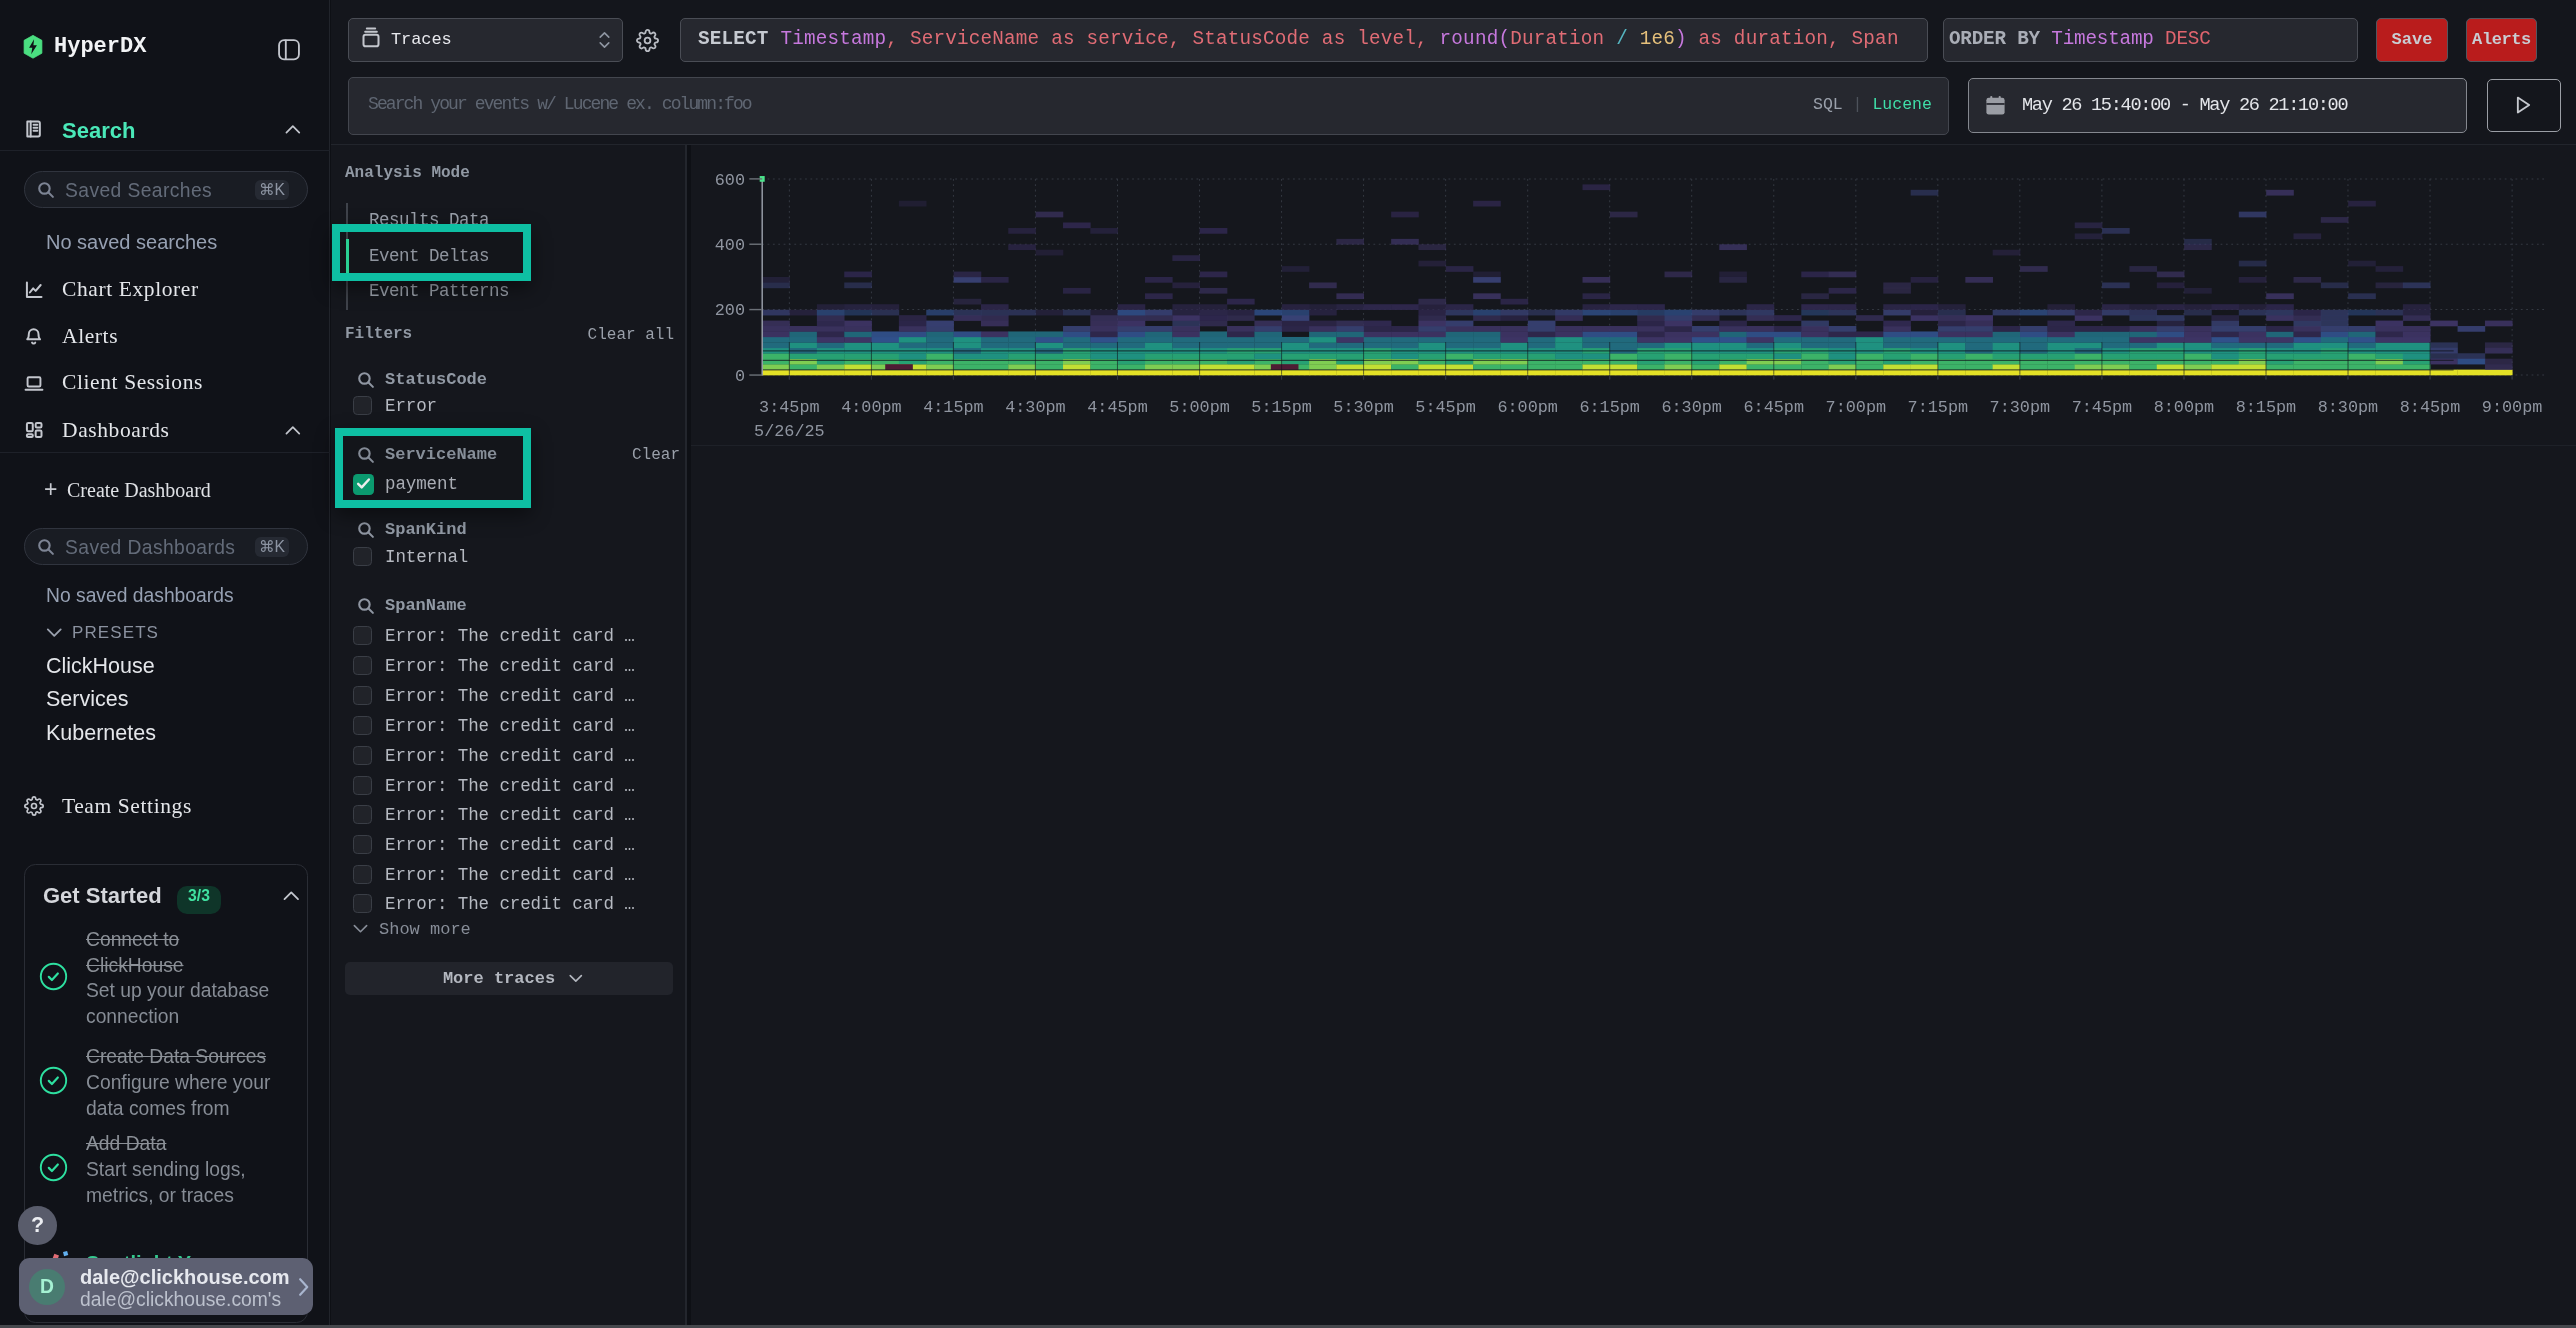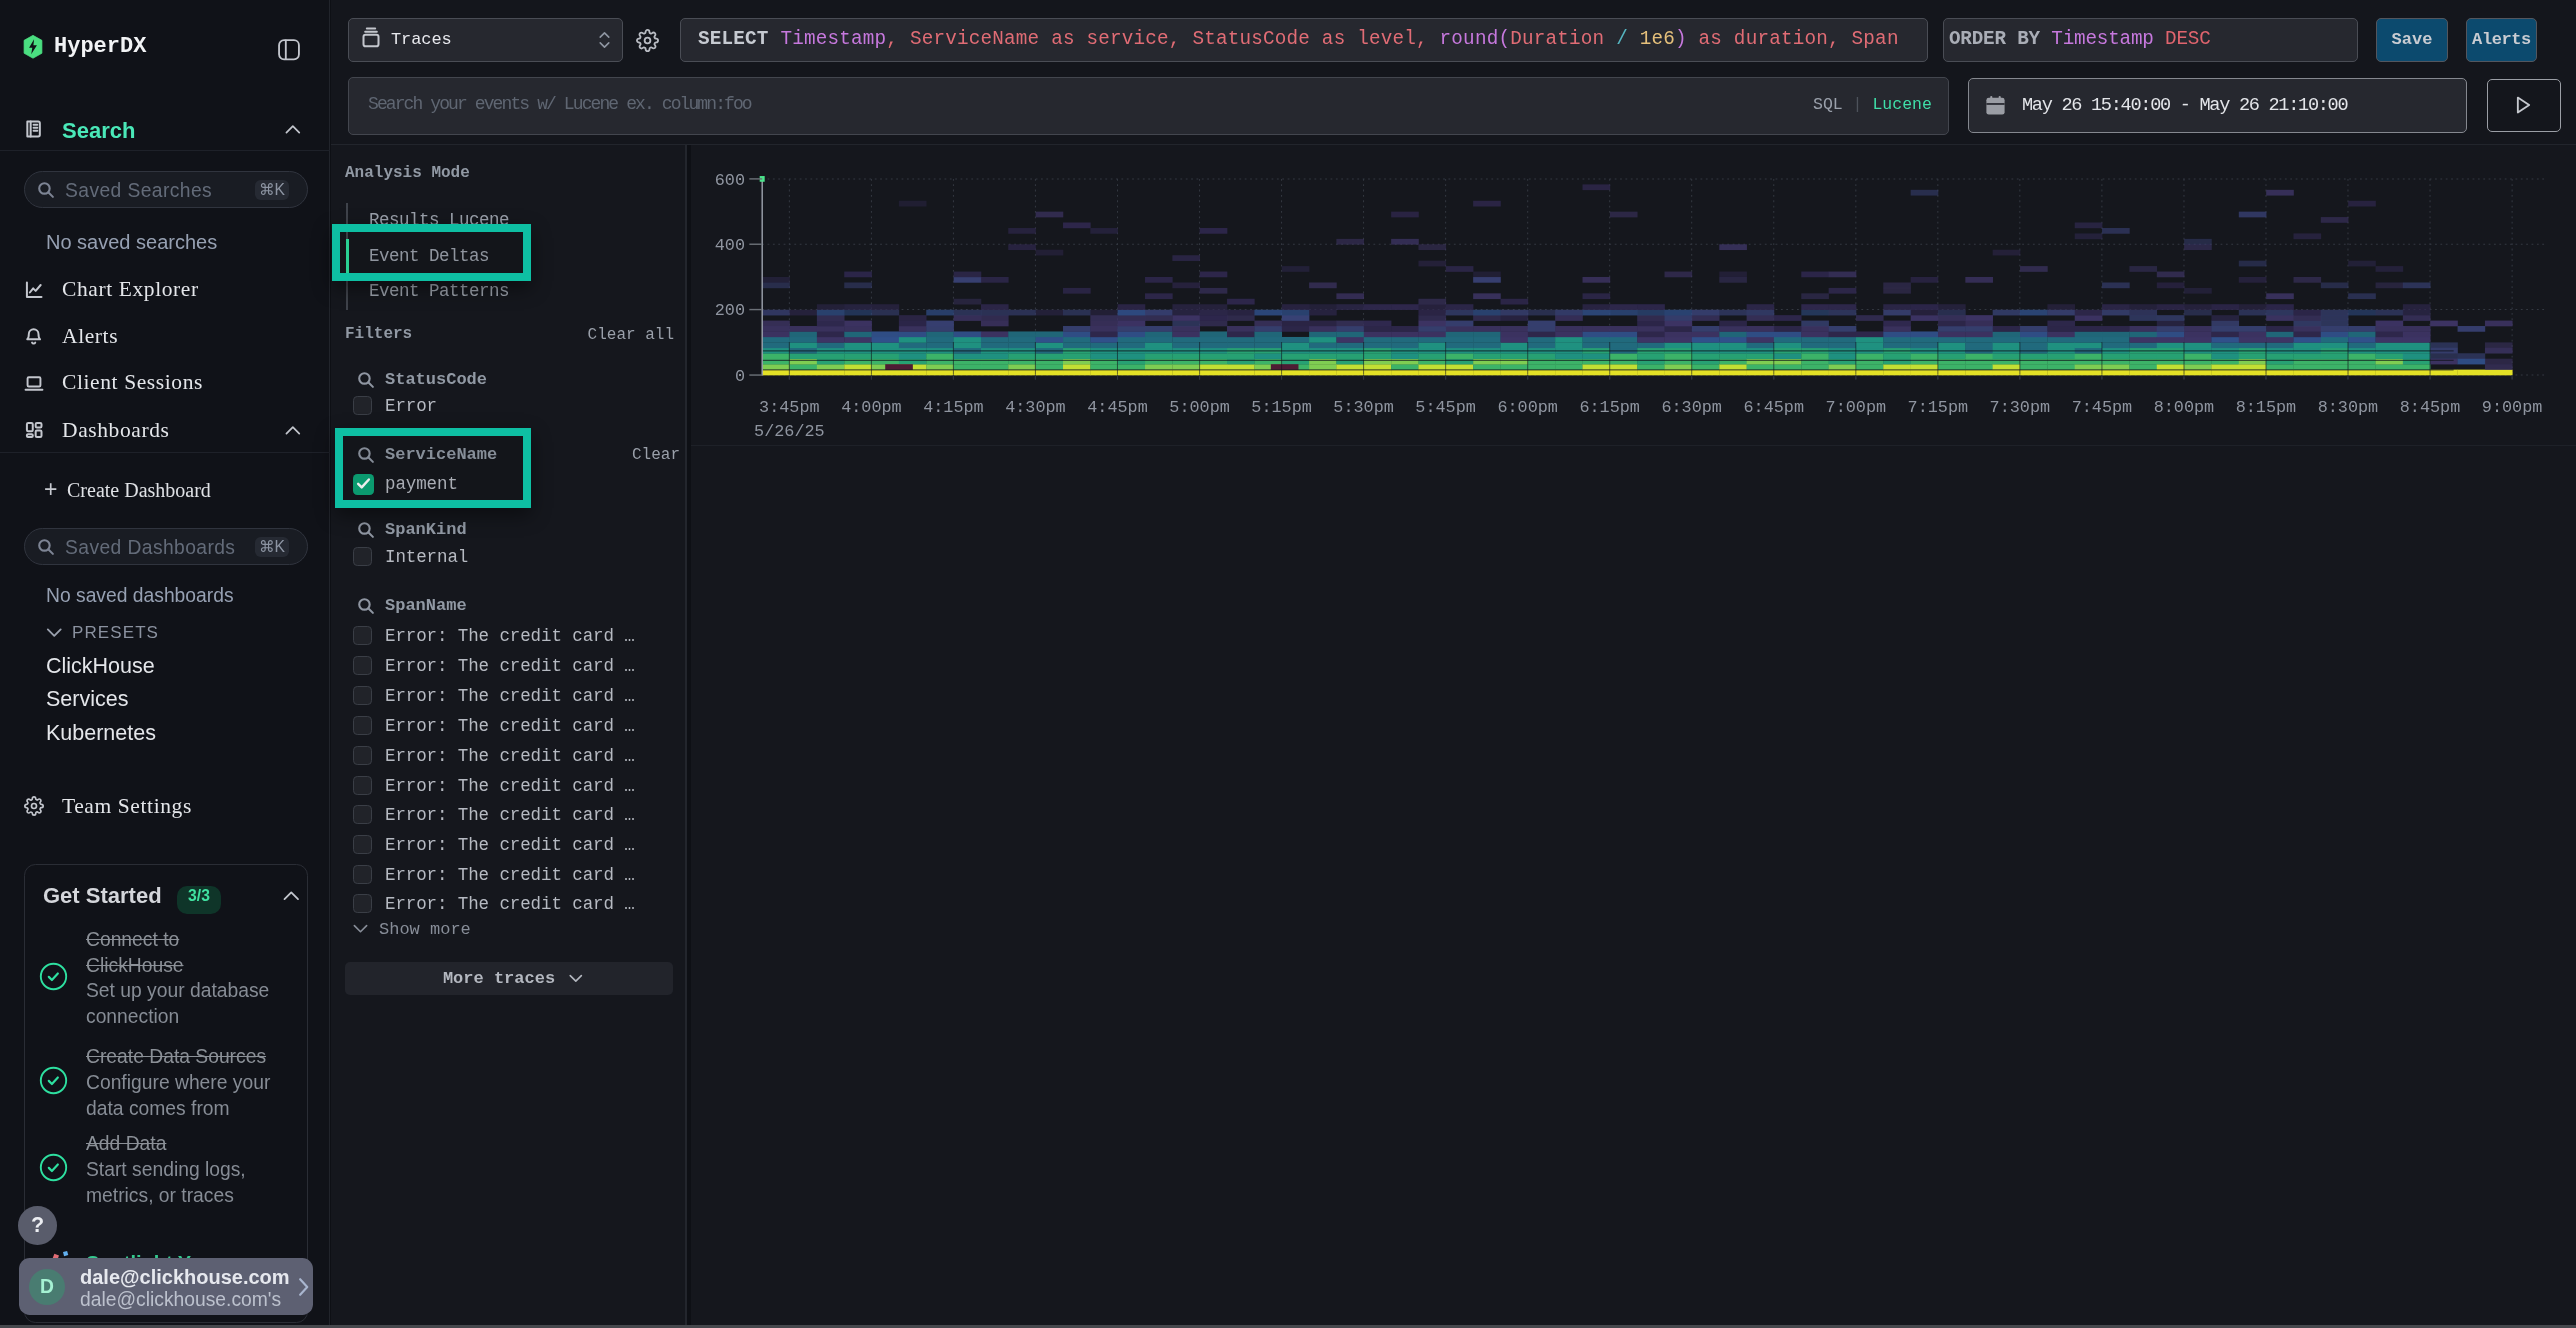--- a/index.html
+++ b/index.html
@@ -14,21 +14,21 @@
 #sidebar{position:absolute;left:0;top:0;width:330px;height:1328px;background:#101218;border-right:1.4px solid #21242b}
 .navtxt{color:#e4e6ea;font-size:21.5px;letter-spacing:0.6px;font-family:Liberation Serif, serif}
 .pill{position:absolute;left:23.6px;width:284px;height:37px;border-radius:18.6px;background:#191c23;border:1.4px solid #30343e}
 .pilltxt{color:#636b79;font-size:19.3px;font-family:"Liberation Sans",sans-serif}
 .kbd{position:absolute;background:#262a33;border-radius:5.7px;color:#8d95a3;font-size:15.7px;font-family:"Liberation Sans",sans-serif;text-align:center}
 .ic{stroke:#c3c6cd;fill:none;stroke-width:2.4;stroke-linecap:round;stroke-linejoin:round}
 .icb{stroke:#7d8494;fill:none;stroke-width:2.6;stroke-linecap:round;stroke-linejoin:round}
 
 #topbar{position:absolute;left:331px;top:0;width:2245px;height:145px;background:#14161c;border-bottom:1.4px solid #22252c}
 .box{position:absolute;background:#26282f;border:1.4px solid #4a4d55;border-radius:5px}
-.btn{position:absolute;background:#0c4a6e;border:1.4px solid #53565e;border-radius:5px;color:#c9ccd2;font-weight:bold;text-align:center}
+.btn{position:absolute;background:#b91c1c;border:1.4px solid #53565e;border-radius:5px;color:#c9ccd2;font-weight:bold;text-align:center}
 
 #filters{position:absolute;left:331px;top:145px;width:356px;height:1183px;background:#15171d;border-right:2.1px solid #23262d}
 .fhead{color:#9199a4;font-weight:bold;font-size:17px;letter-spacing:0px}
 .fitem{color:#b6bac2;font-size:17px;letter-spacing:-0.1px}
 .cb{position:absolute;width:19.3px;height:19.3px;border-radius:4.3px;background:#212329;border:1.4px solid #3a3e46}
 .cbc{position:absolute;width:21px;height:21px;border-radius:4.3px;background:#0ca678}
 
 #chartp{position:absolute;left:691px;top:145px;width:1885px;height:1183px;background:#15171d}
 .hl{position:absolute;border:8.6px solid #0ebfa3;box-shadow:0 7.2px 18.6px rgba(0,0,0,.45);background:rgba(0,0,0,0.07)}
 .strike{text-decoration:line-through}
@@ -216,21 +216,21 @@
 
 <div class="abs" style="left:2487px;top:79px;width:74px;height:53px;border:1.4px solid #9b9ea5;border-radius:5px"></div>
 <svg class="abs" style="left:2515px;top:95px" width="17" height="20" viewBox="0 0 24 28">
       <path d="M4 3.5 L20 14 L4 24.5 Z" stroke="#c6c9cf" stroke-width="2.6" fill="none" stroke-linejoin="round"></path>
     </svg>
 
 <div id="filters"></div>
 <div class="abs fhead" style="left:345px;top:164px;font-size:16px;line-height:18.6px">Analysis Mode</div>
 <div class="abs" style="left:346px;top:203px;width:2.1px;height:107px;background:#3f434b"></div>
 <div class="abs" style="left:346px;top:239px;width:2.9px;height:36px;background:#2ee0a0"></div>
-<div class="abs fitem" style="left:369px;top:210px;font-size:17.5px;line-height:21px;letter-spacing:-0.5px;color:#9aa0aa">Results Lucene</div>
+<div class="abs fitem" style="left:369px;top:210px;font-size:17.5px;line-height:21px;letter-spacing:-0.5px;color:#9aa0aa">Results Data</div>
 <div class="abs fitem" style="left:369px;top:246px;font-size:17.5px;line-height:21px;letter-spacing:-0.5px;color:#9aa0aa">Event Deltas</div>
 <div class="abs fitem" style="left:369px;top:281px;font-size:17.5px;line-height:21px;letter-spacing:-0.5px;color:#9aa0aa">Event Patterns</div>
 
 <div class="abs fhead" style="left:345px;top:325px;font-size:16px;line-height:18.6px">Filters</div>
 <div class="abs" style="left:572px;top:326px;width:102px;font-size:16px;line-height:18.6px;color:#9aa0aa;text-align:right">Clear all</div>
 
 <svg class="abs" style="left:356px;top:370px" width="19.3" height="19.3" viewBox="0 0 24 24">
       <circle class="icb" style="stroke:#8f96a2" cx="10.5" cy="10.5" r="6.5"></circle>
       <line class="icb" style="stroke:#8f96a2" x1="15.5" y1="15.5" x2="21" y2="21"></line>
     </svg>

